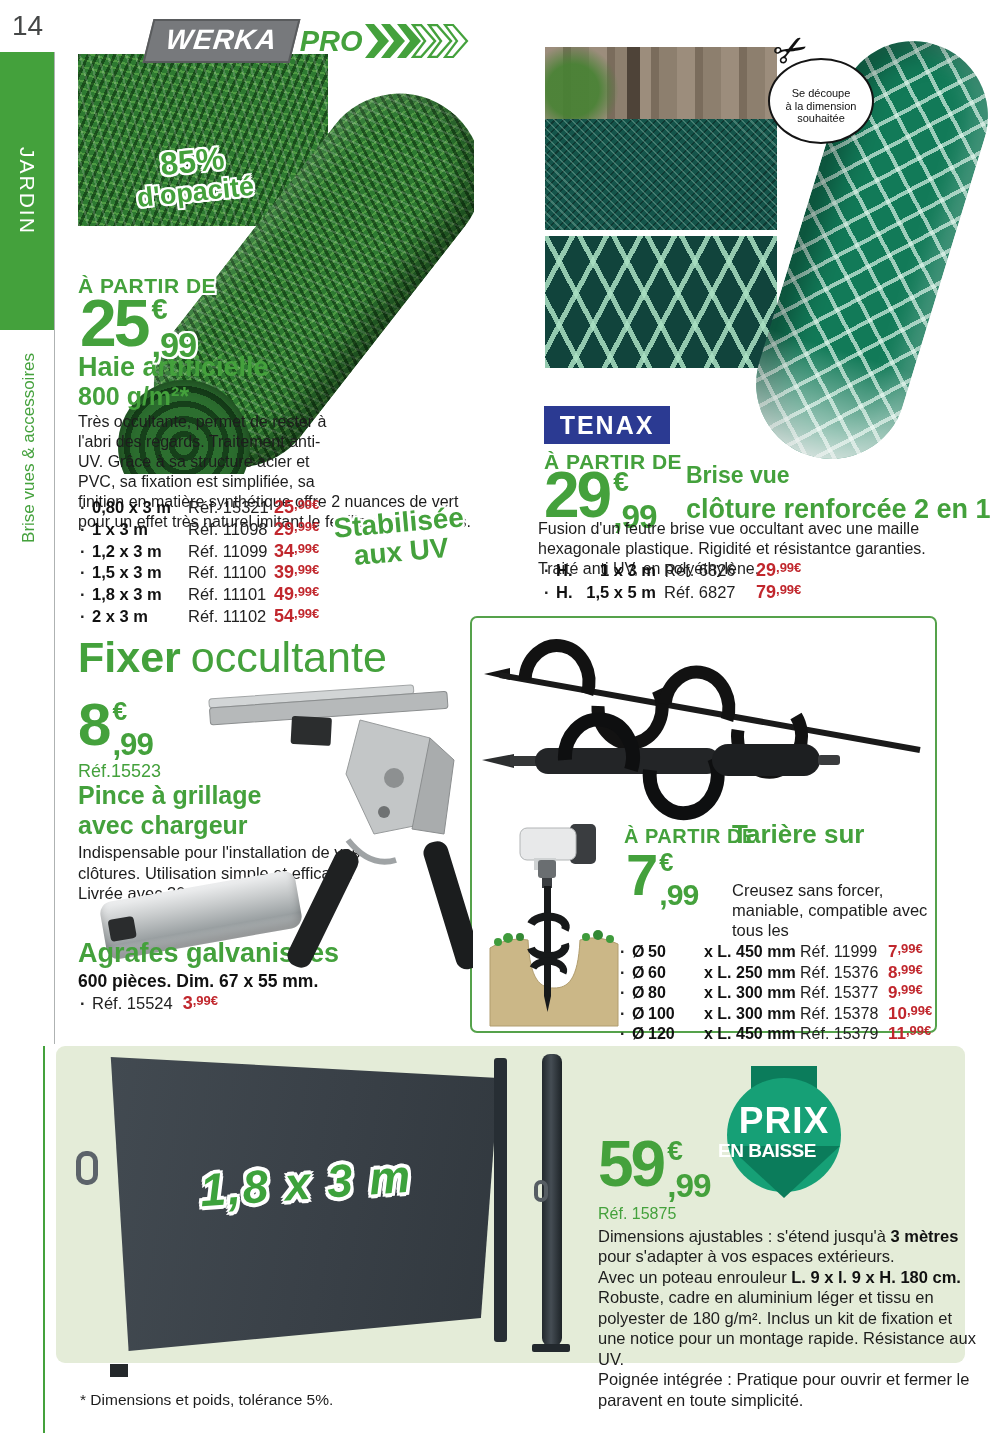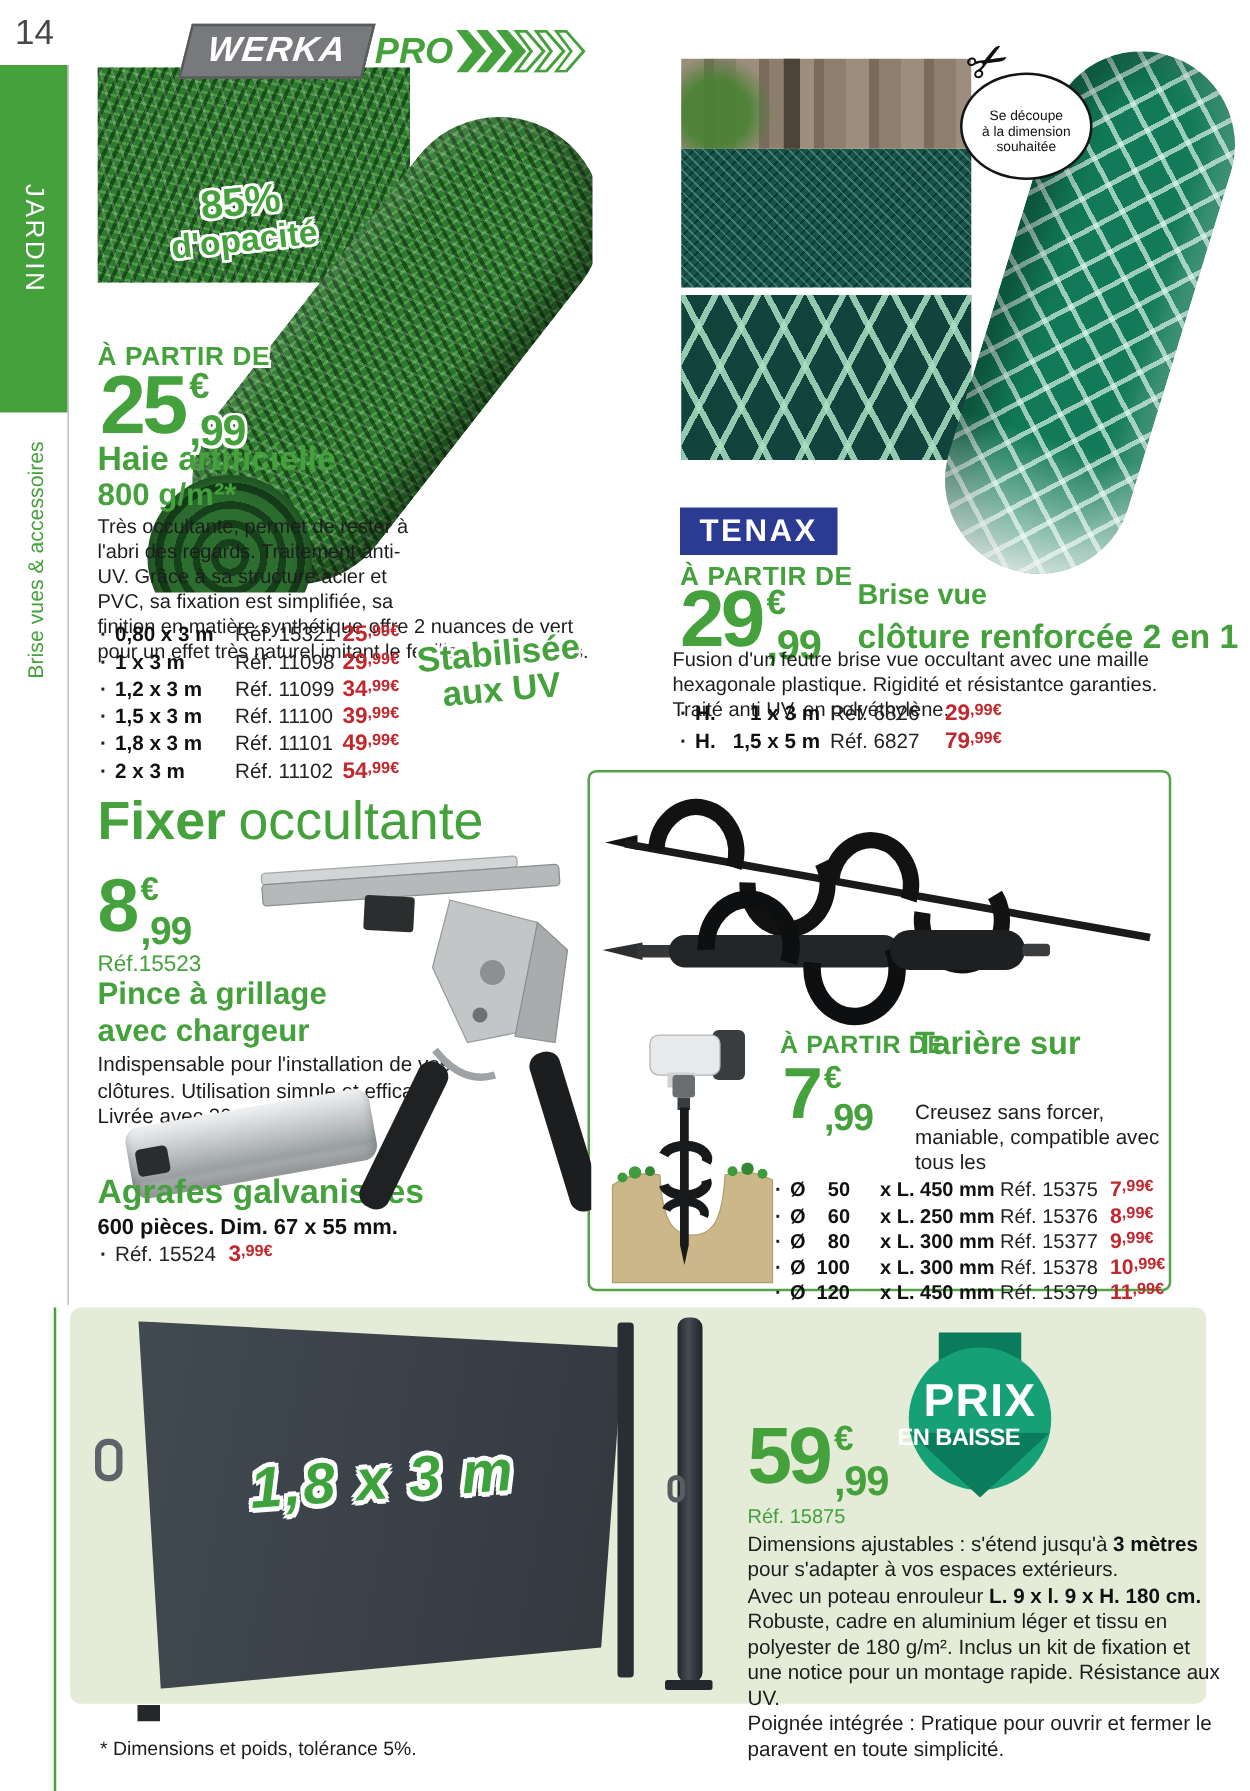--- a/index.html
+++ b/index.html
@@ -134,21 +134,21 @@
   .tar-from { left:152px; top:207px; font-size:20px; }
   .tar-t1 { left:260px; top:201px; font-size:26px; font-weight:700; }
   .tar-t2 { left:260px; top:230px; font-size:26px; font-weight:700; }
   .tar-price { left:154px; top:233px; --s:58px; }
   .tar-d1 { left:260px; top:262px; width:212px; font-size:16.5px; line-height:1.22; color:#1d1d1d; }
   .tar-d2 { left:140px; top:302px; font-size:16.5px; color:#1d1d1d; }
   .tar-d2 .small { font-size:15px; }
   .tar-table { left:148px; top:324px; }
   .tar-table .tbl-row { height:20.5px; font-size:16px; }
   .tar-table .c-o { width:16px; font-weight:700; color:#111; }
-  .tar-table .c-n { width:32px; text-align:right; font-weight:700; color:#111; }
+  .tar-table .c-n { width:32px; text-align:left; font-weight:700; color:#111; }
   .tar-table .c-len { width:92px; margin-left:24px; font-weight:700; color:#111; }
   .tar-table .c-ref { width:84px; margin-left:4px; color:#222; }
   .tar-table .rp { margin-left:4px; }
   .tar-table .rp .p1 { font-size:17px; }
 
   
   .panel { left:56px; top:1046px; width:909px; height:317px; background:#e4ecd8; border-radius:9px; }
   .pv-screen { position:absolute; left:28px; top:8px; width:446px; height:300px;
       clip-path:polygon(6% 1%, 93% 8%, 89% 88%, 10% 99%);
       background:linear-gradient(100deg,#434b52 0%, #394047 55%, #30373d 100%); }
@@ -411,21 +411,21 @@
         <span class="bp-dec">,99</span>
       </span>
     </div>
     <div class="inner tar-d1">Creusez sans forcer, maniable, compatible avec tous les</div>
     <div class="inner tar-table">
       <div class="tbl-row">
         <span class="blt">·</span>
         <span class="c-o">Ø</span>
         <span class="c-n">50</span>
         <span class="c-len">x  L. 450 mm</span>
-        <span class="c-ref">Réf. 15375</span>
+        <span class="c-ref">Réf. 11999</span>
         <span class="rp"><span class="p1">7</span><span class="p2">,99€</span></span>
       </div>
       <div class="tbl-row">
         <span class="blt">·</span>
         <span class="c-o">Ø</span>
         <span class="c-n">60</span>
         <span class="c-len">x  L. 250 mm</span>
         <span class="c-ref">Réf. 15376</span>
         <span class="rp"><span class="p1">8</span><span class="p2">,99€</span></span>
       </div>

